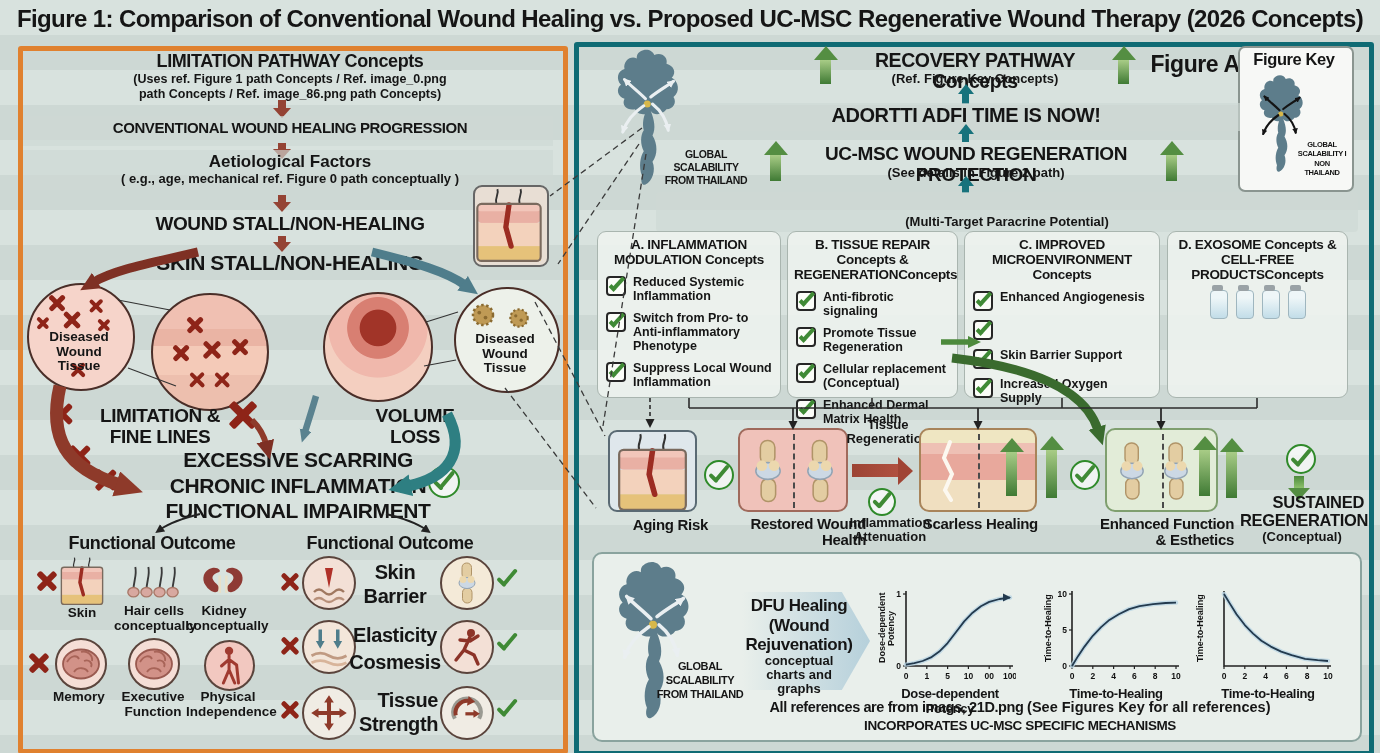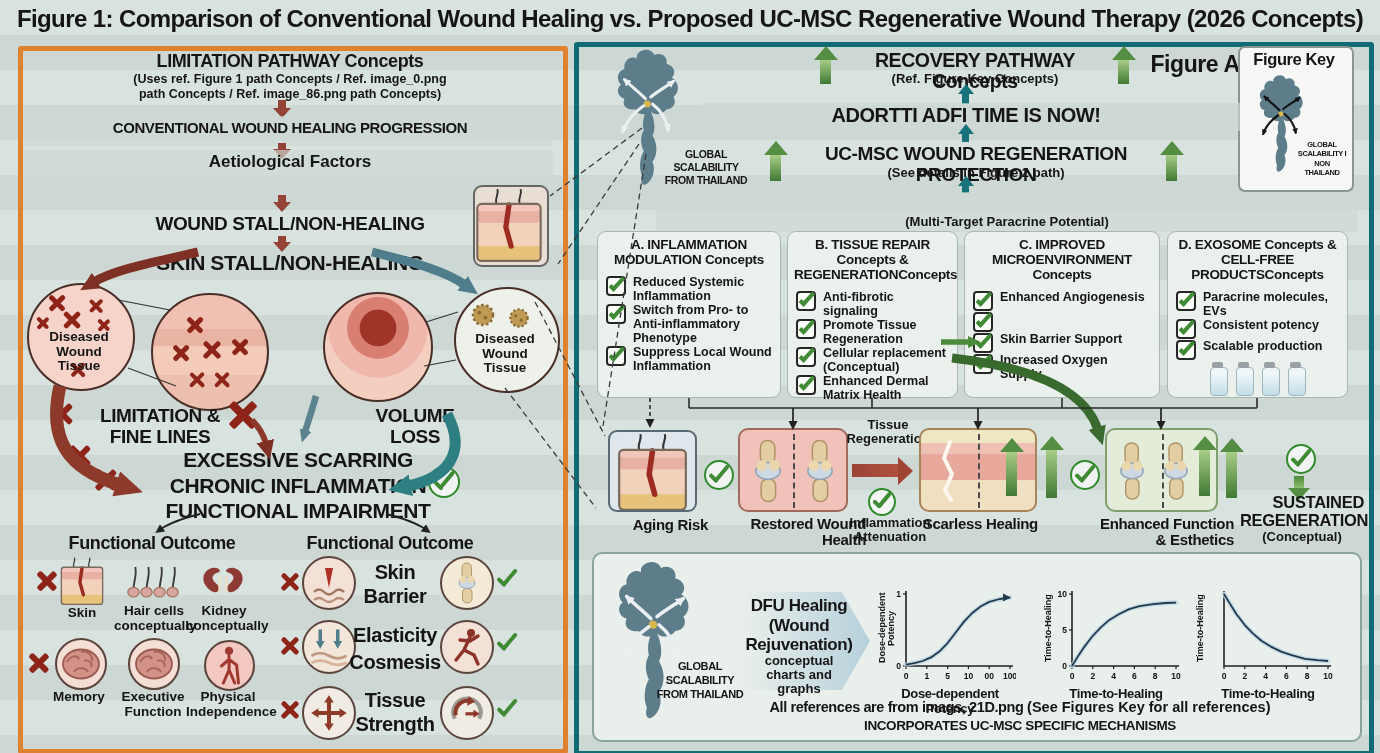--- a/index.html
+++ b/index.html
@@ -40,21 +40,21 @@
   .ta{position:absolute;width:7px;background:#17727c;}
   .ta::before{content:"";position:absolute;left:50%;transform:translateX(-50%);bottom:100%;border:8px solid transparent;border-top:none;border-bottom:10px solid #17727c;}
   .ra{position:absolute;height:13px;background:linear-gradient(90deg,#9c4434,#b05040);}
   .ra::after{content:"";position:absolute;left:100%;top:50%;transform:translateY(-50%);border:14px solid transparent;border-right:none;border-left:15px solid #a04434;}
   .dashv{position:absolute;border-left:2px dashed #4a4a4a;}
   
   .oc{position:absolute;border-radius:50%;border:2px solid #5a443c;background:#f5ded6;display:flex;align-items:center;justify-content:center;}
   
   .col-box{position:absolute;background:rgba(238,243,239,.88);border:1.5px solid #a9b5af;border-radius:9px;padding:4px 6px;box-sizing:border-box;}
   .col-head{font-weight:800;font-size:13.5px;line-height:1.1;text-align:center;letter-spacing:-0.3px;margin:2px 0 7px 0;}
-  .col-items{display:flex;flex-direction:column;gap:0;padding:0 2px;}
+  .col-items{display:flex;flex-direction:column;gap:8px;padding:0 2px;}
   .vial{width:16px;height:27px;border-radius:4px;background:linear-gradient(180deg,#eef6f8 25%,#c2dde8);border:1.5px solid #9fb6bf;position:relative;display:inline-block;margin:0 4px;}
   .vial::before{content:"";position:absolute;left:1px;top:-6px;width:11px;height:6px;background:#9aa2a6;border-radius:2px;}
   .obox{position:absolute;border-radius:10px;box-sizing:border-box;}
   .lbl{position:absolute;font-weight:800;font-size:14.5px;text-align:right;line-height:1.07;letter-spacing:-0.3px;}
   
   .mini-chart{position:absolute;width:132px;}
   .mini-chart .ylab{position:absolute;left:-6px;top:0px;height:80px;writing-mode:vertical-rl;transform:rotate(180deg);font-size:9px;font-weight:700;text-align:center;line-height:1;}
   .mini-chart .xlab{width:132px;text-align:center;font-size:13px;font-weight:800;letter-spacing:-0.3px;margin-top:-2px;}
   .chev{position:absolute;background:linear-gradient(90deg,rgba(170,200,215,0),rgba(160,195,212,.7));clip-path:polygon(0 0,78% 0,100% 50%,78% 100%,0 100%);}
   svg.icon{display:block;}
@@ -168,20 +168,21 @@
   <div class="abs t c w800" style="left:40px;top:52px;width:500px;font-size:18px;">LIMITATION PATHWAY Concepts</div>
   <div class="abs t c w600" style="left:120px;top:72px;width:340px;font-size:12.5px;line-height:1.18;">(Uses ref. Figure 1 path Concepts / Ref. image_0.png path Concepts / Ref. image_86.png path Concepts)</div>
   <span class="da" style="left:278px;top:100px;height:8px;"></span>
 
   <div class="abs band" style="left:23px;top:116px;width:530px;height:30px;"></div>
   <div class="abs t c w800" style="left:30px;top:120px;width:520px;font-size:15px;text-align:center;">CONVENTIONAL WOUND HEALING PROGRESSION</div>
   <span class="da" style="left:278px;top:143px;height:6px;"></span>
 
   <div class="abs band" style="left:23px;top:150px;width:530px;height:40px;"></div>
   <div class="abs t c w600" style="left:30px;top:153px;width:520px;font-size:17px;">Aetiological Factors</div>
+  <div class="abs t c" style="left:30px;top:172px;width:520px;font-size:13px;font-weight:600;">( e.g., age, mechanical ref. Figure 0 path conceptually )</div>
   <span class="da" style="left:278px;top:195px;height:7px;"></span>
 
   <div class="abs t c w800" style="left:30px;top:214px;width:520px;font-size:19px;">WOUND STALL/NON-HEALING</div>
   <span class="da" style="left:278px;top:236px;height:6px;"></span>
   <div class="abs t c w800" style="left:30px;top:252px;width:520px;font-size:21px;">SKIN STALL/NON-HEALING</div>
 
   <div class="abs" style="left:473px;top:185px;width:72px;height:78px;border:2px solid #666;border-radius:9px;background:#e8ded4;overflow:hidden;">
     <svg class="icon" width="68" height="76" viewBox="0 -10 64 72">
         <use href="#skinblock"></use>
       </svg>
@@ -306,21 +307,21 @@
       </svg>
     </div>
   <span class="ck" style="--s:26px;left:494px;top:630px;"></span>
 
   <span class="xm" style="--s:20px;left:280px;top:700px;"></span>
   <div class="oc" style="left:302px;top:686px;width:50px;height:50px;background:#f0ece4;">
     <svg class="icon" width="42" height="42" viewBox="0 0 52 52">
         <use href="#crossarrows"></use>
       </svg>
     </div>
-  <div class="abs t c w800" style="left:352px;top:688px;width:86px;font-size:20px;line-height:1.2;">
+  <div class="abs t c w800" style="left:352px;top:688px;width:86px;font-size:20px;line-height:1.2;text-align:right;">
     <div>Tissue</div>
       <div>Strength</div>
   </div>
   <div class="oc" style="left:440px;top:686px;width:50px;height:50px;background:#f0ece4;">
     <svg class="icon" width="42" height="42" viewBox="0 0 52 52">
         <use href="#gauge"></use>
       </svg>
     </div>
   <span class="ck" style="--s:26px;left:494px;top:696px;"></span>
 
@@ -411,34 +412,20 @@
           <span>Skin Barrier Support</span>
         </div>
         <div class="chk-item">
           <span class="cbx"></span>
           <span>Increased Oxygen Supply</span>
         </div>
       </div>
   </div>
   <div class="col-box" style="left:1167px;top:231px;width:181px;height:167px;">
     <div class="col-head">D. EXOSOME Concepts &amp; CELL-FREE PRODUCTSConcepts</div>
-    <div class="col-items">
-        <div class="chk-item">
-          <span class="cbx"></span>
-          <span>Paracrine molecules, EVs</span>
-        </div>
-        <div class="chk-item">
-          <span class="cbx"></span>
-          <span>Consistent potency</span>
-        </div>
-        <div class="chk-item">
-          <span class="cbx"></span>
-          <span>Scalable production</span>
-        </div>
-      </div>
     <div class="c" style="margin-top:7px;">
       <span class="vial"></span><span class="vial"></span><span class="vial"></span><span class="vial"></span>
     </div>
   </div>
 
   <div class="obox" style="left:608px;top:430px;width:89px;height:82px;border:2px solid #5a6a74;border-radius:9px;background:#dfe7ec;overflow:hidden;">
     <svg class="icon" width="85" height="80" viewBox="0 -10 64 72">
         <use href="#skinblock"></use>
       </svg>
   </div>

